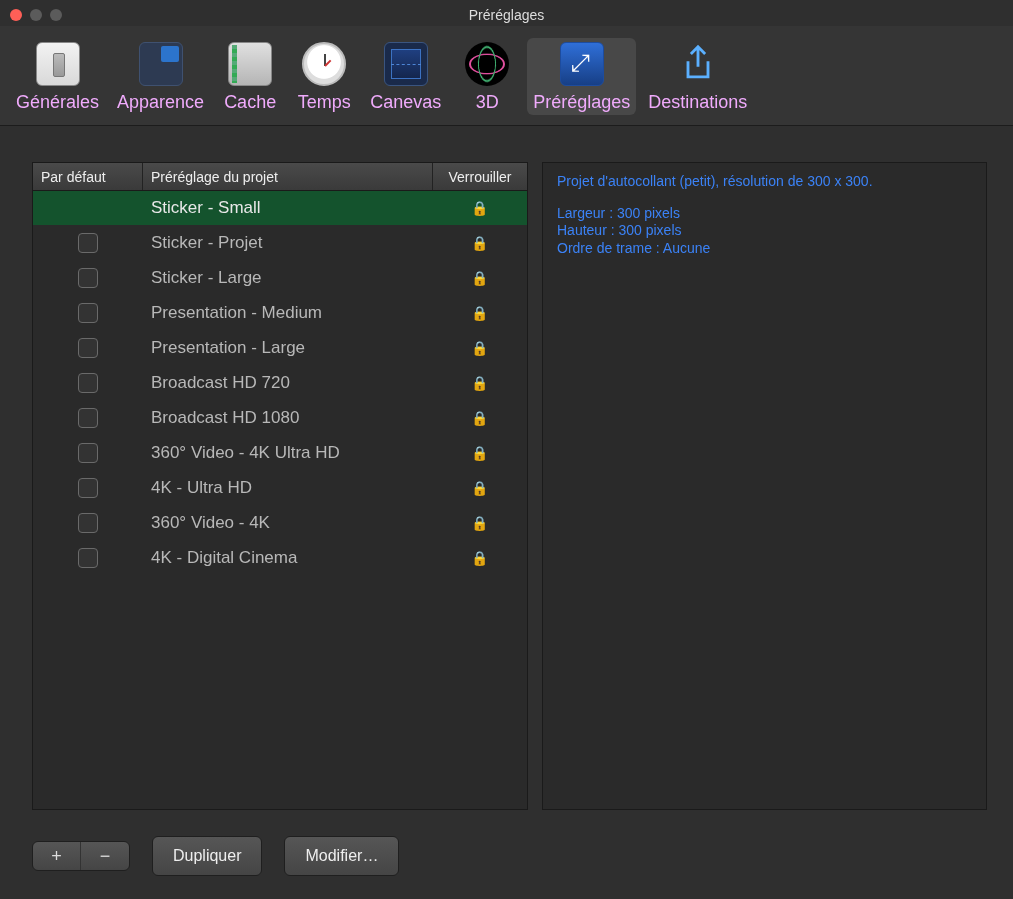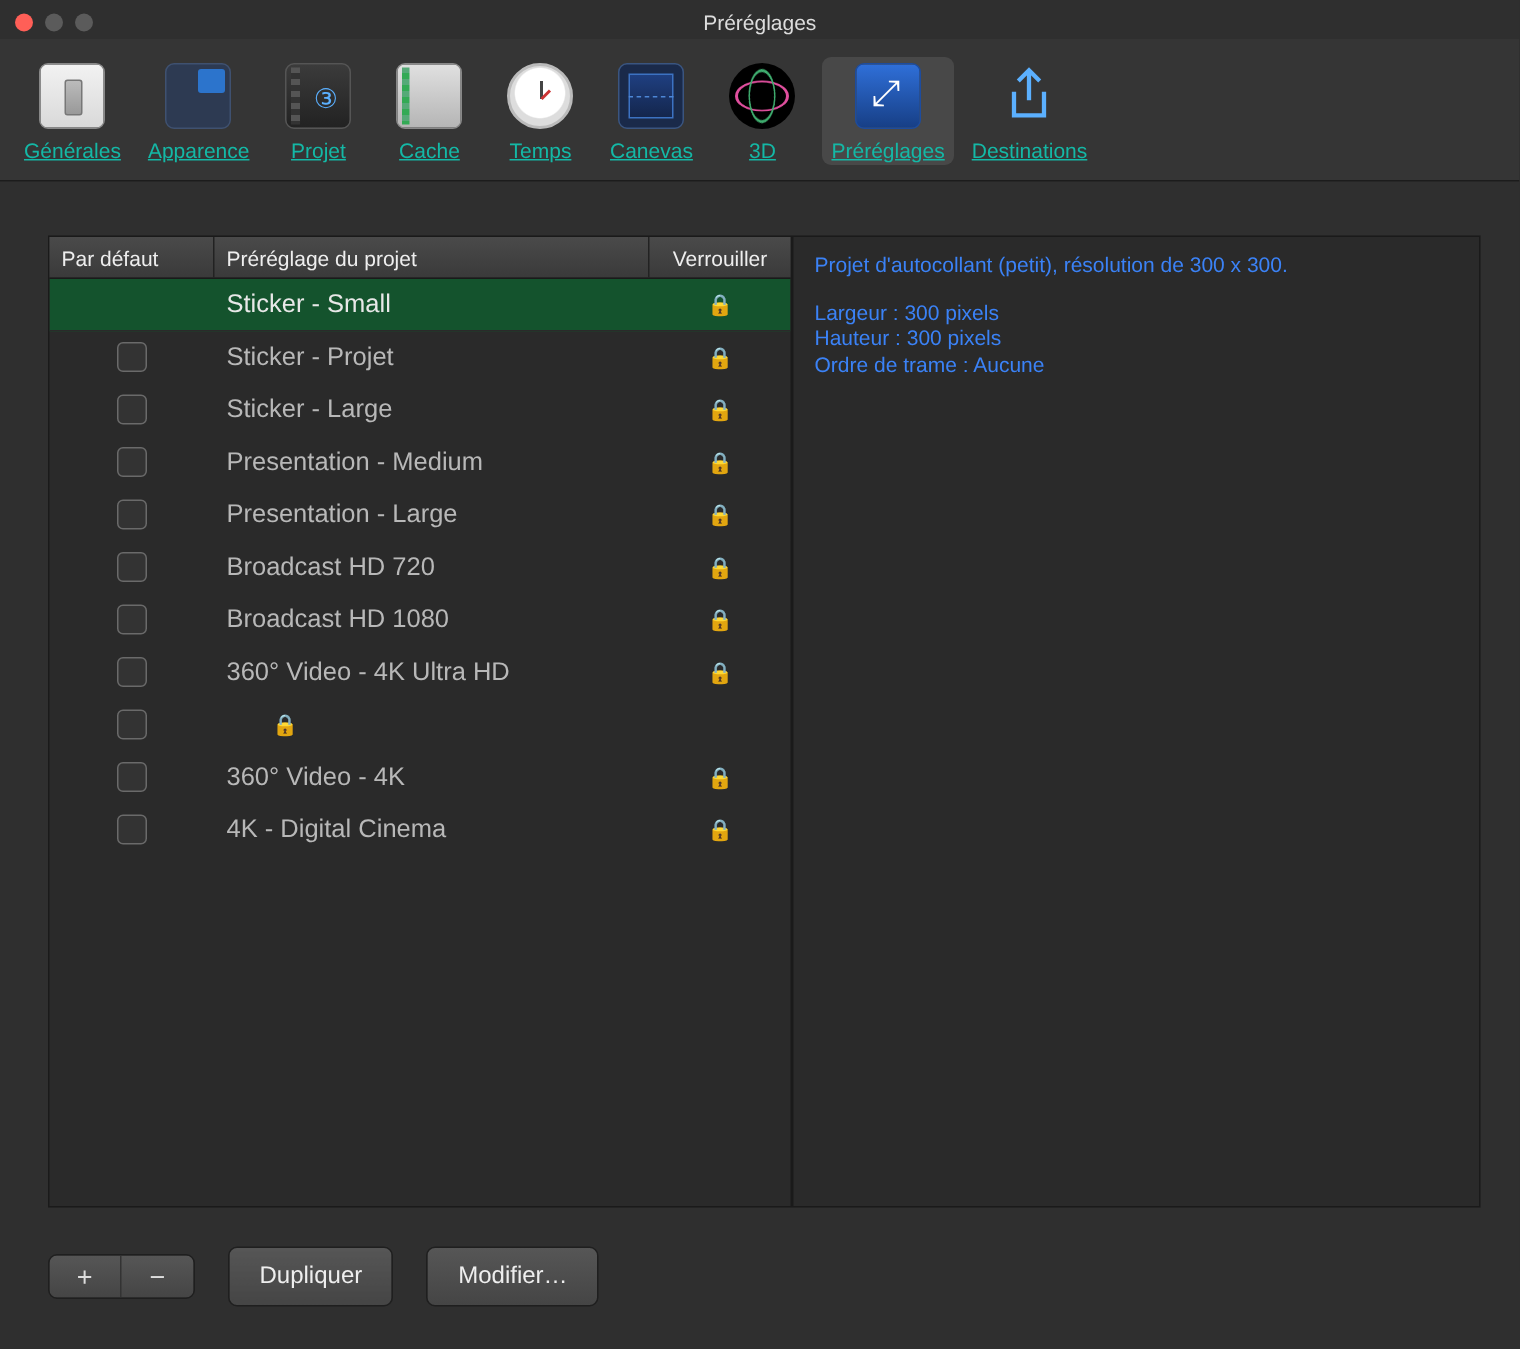--- a/index.html
+++ b/index.html
@@ -56,21 +56,21 @@
     }
     .tb-item.selected {
       background: #484848;
     }
     .tb-icon {
       width: 44px; height: 44px;
       display: flex; align-items: center; justify-content: center;
       border-radius: 6px;
       font-size: 11px;
     }
-    .tb-label { font-size: 14px; color: #14b8a6; text-decoration: underline; }
+    .tb-label { font-size: 18px; color: #f0abfc; }
 
     
     .ic-generales { background: linear-gradient(#f2f2f2,#d9d9d9); border:1px solid #888; position:relative; }
     .ic-generales::after { content:""; position:absolute; width:10px; height:22px; background:linear-gradient(#bbb,#999); border:1px solid #777; border-radius:2px; top:10px; left:16px; }
     .ic-apparence { background:#2d3a52; border:1px solid #3f5170; position:relative; }
     .ic-apparence::after { content:""; position:absolute; right:3px; top:3px; width:18px; height:16px; background:#2c74cc; border-radius:2px; }
     .ic-projet { background: linear-gradient(#3b3b3b,#222); border:1px solid #555; position:relative; text-align:center; color:#5bb0ff;}
     .ic-projet::before { content:""; position:absolute; left:3px; top:2px; bottom:2px; width:6px; background:repeating-linear-gradient(#555 0,#555 4px,#333 4px,#333 8px); }
     .ic-projet::after { content:"③"; font-size:18px; position:absolute; right:8px; top:12px; }
     .ic-temps { background: radial-gradient(circle at 50% 45%, #fff 55%, #ddd 58%); border-radius:50%; border:2px solid #bbb; position:relative; }
@@ -86,20 +86,21 @@
     .ic-3d::after { content:""; position:absolute; inset:4px; border-radius:50%; border:2px solid #3fae6f; transform:rotateY(60deg) rotateZ(20deg);}
     .ic-prereglages { background:linear-gradient(#2f6fd8,#173f86); border:1px solid #1d4c9e; position:relative; }
     .ic-prereglages::after { content:"⤢"; color:#fff; font-size:24px; position:absolute; left:10px; top:6px; }
     .ic-destinations { background:transparent; color:#5bb0ff;}
     .ic-destinations svg { width: 36px; height: 40px; }
 
     
     .content {
       display: flex;
       padding: 36px 26px 20px 32px;
+      gap: 14px;
       height: 704px;
     }
     .left-pane {
       width: 496px;
       display: flex;
       flex-direction: column;
       border: 1px solid #1a1a1a;
       background: #2a2a2a;
     }
     .right-pane {
@@ -208,24 +209,20 @@
 <div class="toolbar" id="toolbar">
     <div class="tb-item">
       <div class="tb-icon ic-generales"></div>
       <div class="tb-label">Générales</div>
     </div>
     <div class="tb-item">
       <div class="tb-icon ic-apparence"></div>
       <div class="tb-label">Apparence</div>
     </div>
     <div class="tb-item">
-      <div class="tb-icon ic-projet"></div>
-      <div class="tb-label">Projet</div>
-    </div>
-    <div class="tb-item">
       <div class="tb-icon ic-cache"></div>
       <div class="tb-label">Cache</div>
     </div>
     <div class="tb-item">
       <div class="tb-icon ic-temps"></div>
       <div class="tb-label">Temps</div>
     </div>
     <div class="tb-item">
       <div class="tb-icon ic-canevas"></div>
       <div class="tb-label">Canevas</div>
@@ -323,20 +320,21 @@
           </div>
           <div class="cell-name">360° Video - 4K Ultra HD</div>
           <div class="cell-lock">
             <span class="lock-icon">🔒</span>
           </div>
         </div>
         <div class="row">
           <div class="cell-default">
             <div class="checkbox"></div>
           </div>
+          <div class="cell-name">4K - Ultra HD</div>
           <div class="cell-lock">
             <span class="lock-icon">🔒</span>
           </div>
         </div>
         <div class="row">
           <div class="cell-default">
             <div class="checkbox"></div>
           </div>
           <div class="cell-name">360° Video - 4K</div>
           <div class="cell-lock">

